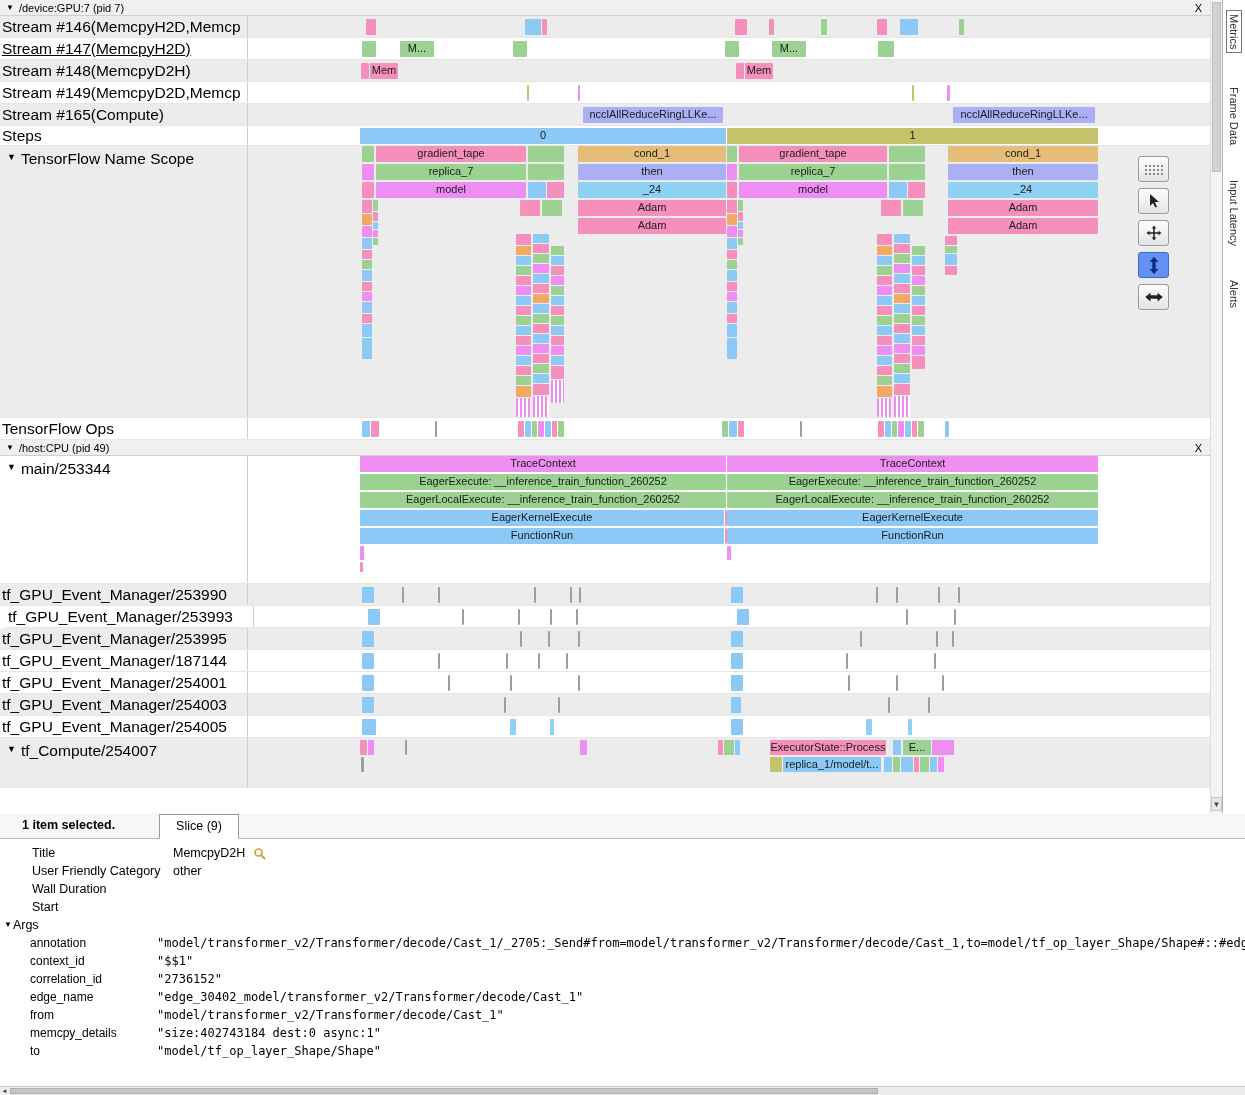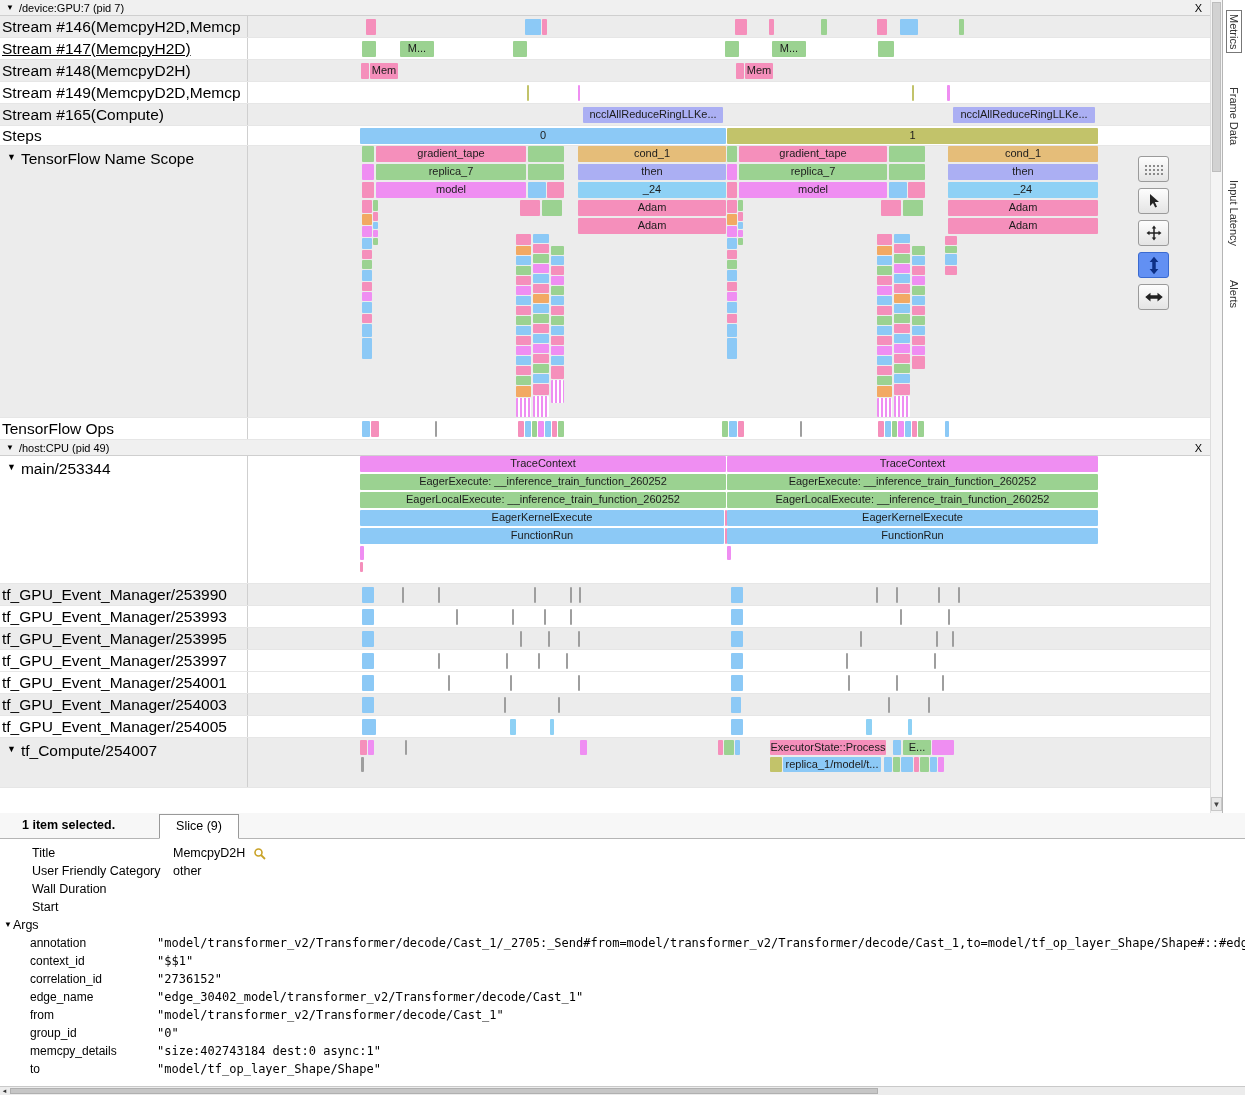--- a/index.html
+++ b/index.html
@@ -395,21 +395,21 @@
                 <div class="blk" style="left: 286px; top: 3px; width: 2px; height: 16px; background: rgb(158, 158, 158);"></div>
                 <div class="blk" style="left: 322px; top: 3px; width: 2px; height: 16px; background: rgb(158, 158, 158);"></div>
                 <div class="blk" style="left: 331px; top: 3px; width: 2px; height: 16px; background: rgb(158, 158, 158);"></div>
                 <div class="blk" style="left: 483px; top: 3px; width: 12px; height: 16px; background: rgb(140, 201, 246);"></div>
                 <div class="blk" style="left: 628px; top: 3px; width: 2px; height: 16px; background: rgb(158, 158, 158);"></div>
                 <div class="blk" style="left: 648px; top: 3px; width: 2px; height: 16px; background: rgb(158, 158, 158);"></div>
                 <div class="blk" style="left: 690px; top: 3px; width: 2px; height: 16px; background: rgb(158, 158, 158);"></div>
                 <div class="blk" style="left: 710px; top: 3px; width: 2px; height: 16px; background: rgb(158, 158, 158);"></div>
               </div>
             </div>
-            <div class="track" style="height: 22px;">
+            <div class="track" style="height: 22px; margin-left: 6px;">
               <div class="tlabel">
                 <span>tf_GPU_Event_Manager/253993</span>
               </div>
               <div class="tcanvas">
                 <div class="blk" style="left: 114px; top: 3px; width: 12px; height: 16px; background: rgb(140, 201, 246);"></div>
                 <div class="blk" style="left: 208px; top: 3px; width: 2px; height: 16px; background: rgb(158, 158, 158);"></div>
                 <div class="blk" style="left: 264px; top: 3px; width: 2px; height: 16px; background: rgb(158, 158, 158);"></div>
                 <div class="blk" style="left: 296px; top: 3px; width: 2px; height: 16px; background: rgb(158, 158, 158);"></div>
                 <div class="blk" style="left: 322px; top: 3px; width: 2px; height: 16px; background: rgb(158, 158, 158);"></div>
                 <div class="blk" style="left: 483px; top: 3px; width: 12px; height: 16px; background: rgb(140, 201, 246);"></div>
@@ -427,21 +427,21 @@
                 <div class="blk" style="left: 300px; top: 3px; width: 2px; height: 16px; background: rgb(158, 158, 158);"></div>
                 <div class="blk" style="left: 330px; top: 3px; width: 2px; height: 16px; background: rgb(158, 158, 158);"></div>
                 <div class="blk" style="left: 483px; top: 3px; width: 12px; height: 16px; background: rgb(140, 201, 246);"></div>
                 <div class="blk" style="left: 612px; top: 3px; width: 2px; height: 16px; background: rgb(158, 158, 158);"></div>
                 <div class="blk" style="left: 688px; top: 3px; width: 2px; height: 16px; background: rgb(158, 158, 158);"></div>
                 <div class="blk" style="left: 704px; top: 3px; width: 2px; height: 16px; background: rgb(158, 158, 158);"></div>
               </div>
             </div>
             <div class="track" style="height: 22px;">
               <div class="tlabel">
-                <span>tf_GPU_Event_Manager/253997</span>
+                <span>tf_GPU_Event_Manager/187144</span>
               </div>
               <div class="tcanvas">
                 <div class="blk" style="left: 114px; top: 3px; width: 12px; height: 16px; background: rgb(140, 201, 246);"></div>
                 <div class="blk" style="left: 190px; top: 3px; width: 2px; height: 16px; background: rgb(158, 158, 158);"></div>
                 <div class="blk" style="left: 258px; top: 3px; width: 2px; height: 16px; background: rgb(158, 158, 158);"></div>
                 <div class="blk" style="left: 290px; top: 3px; width: 2px; height: 16px; background: rgb(158, 158, 158);"></div>
                 <div class="blk" style="left: 318px; top: 3px; width: 2px; height: 16px; background: rgb(158, 158, 158);"></div>
                 <div class="blk" style="left: 483px; top: 3px; width: 12px; height: 16px; background: rgb(140, 201, 246);"></div>
                 <div class="blk" style="left: 598px; top: 3px; width: 2px; height: 16px; background: rgb(158, 158, 158);"></div>
                 <div class="blk" style="left: 686px; top: 3px; width: 2px; height: 16px; background: rgb(158, 158, 158);"></div>
@@ -613,24 +613,20 @@
       </div>
       <div class="drow arg-row">
         <div class="dlabel">edge_name</div>
         <div class="mono">"edge_30402_model/transformer_v2/Transformer/decode/Cast_1"</div>
       </div>
       <div class="drow arg-row">
         <div class="dlabel">from</div>
         <div class="mono">"model/transformer_v2/Transformer/decode/Cast_1"</div>
       </div>
       <div class="drow arg-row">
-        <div class="dlabel">group_id</div>
-        <div class="mono">"0"</div>
-      </div>
-      <div class="drow arg-row">
         <div class="dlabel">memcpy_details</div>
         <div class="mono">"size:402743184 dest:0 async:1"</div>
       </div>
       <div class="drow arg-row">
         <div class="dlabel">to</div>
         <div class="mono">"model/tf_op_layer_Shape/Shape"</div>
       </div>
     </div>
 
   <div class="hscroll">

